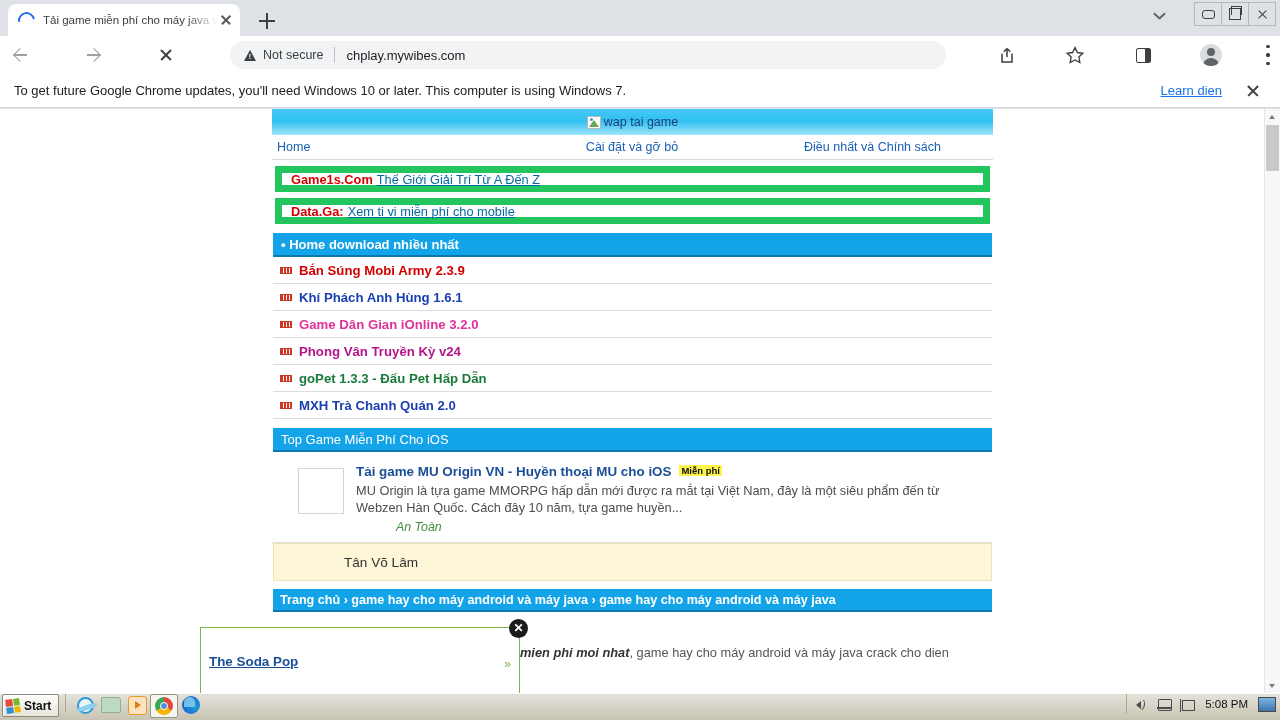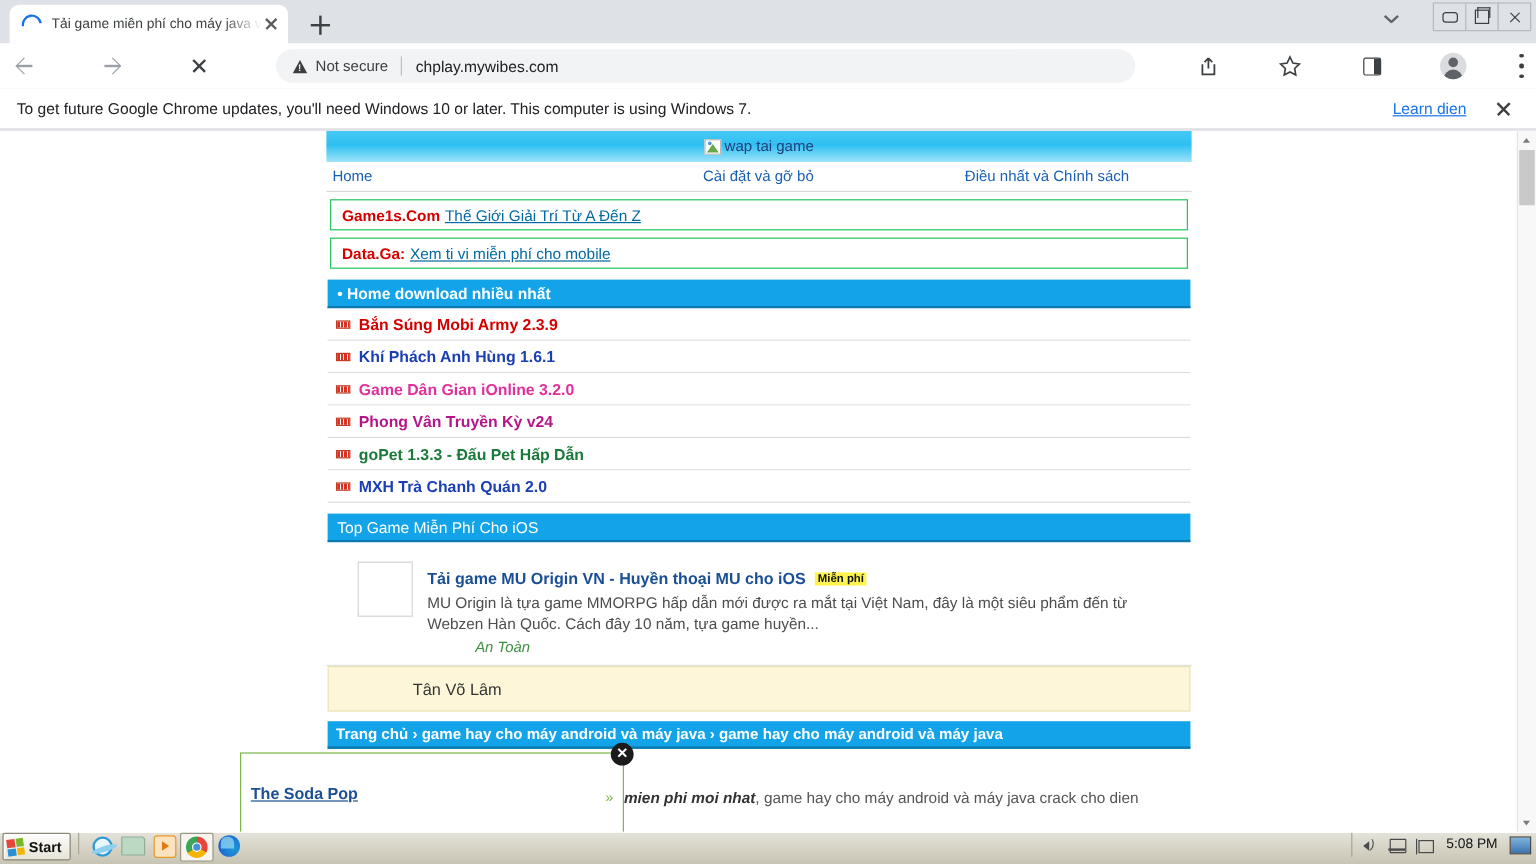--- a/index.html
+++ b/index.html
@@ -136,21 +136,21 @@
   .topnav{
     height:24px;display:flex;align-items:center;font-size:12.5px;color:#1a5fb4;
     border-bottom:1px solid #d8d8d8;background:#fff;
   }
   .topnav span{white-space:nowrap;}
   .nav-home{width:240px;padding-left:5px;box-sizing:border-box;}
   .nav-mid{width:240px;text-align:center;}
   .nav-right{flex:1;text-align:center;}
 
   .infoline{
-    margin:6px 3px 0 3px;border:1px solid #22c55e;background:#fff;height:26px;
+    margin:6px 3px 0 3px;border:7px solid #22c55e;background:#fff;height:26px;
     display:flex;align-items:center;padding-left:9px;font-size:12.8px;box-sizing:border-box;
   }
   .infoline b{color:#d40000;font-weight:bold;margin-right:4px;}
   .infoline span{color:#0369a1;text-decoration:underline;}
 
   .sechead{
     margin:9px 1px 0 1px;height:24px;background:#12a3e8;color:#fff;
     display:flex;align-items:center;padding-left:8px;font-size:13px;font-weight:bold;
     box-sizing:border-box;border-bottom:2px solid #0b78ae;
   }
@@ -163,21 +163,21 @@
   }
   .gicon{
     width:12px;height:7px;flex:0 0 auto;margin-right:7px;
     background:repeating-linear-gradient(to right,#d93025 0 2px,#ffffff 2px 3px);
     border:1px solid #c23b22;box-sizing:border-box;
   }
   .gname{font-size:13.2px;font-weight:bold;white-space:nowrap;}
 
   .article{display:flex;padding:10px 6px 8px 6px;border-bottom:1px solid #e2e2e2;background:#fff;}
   .thumb{width:44px;height:44px;border:1px solid #d4d4d4;background:#fff;flex:0 0 auto;margin:6px 12px 0 20px;}
-  .artbody{flex:1 1 auto;margin-top:12px;}
+  .artbody{flex:1 1 auto;}
   .arttitle{font-size:13.4px;font-weight:bold;color:#1a4f96;display:inline;}
   .badge{
     display:inline-block;background:#fff34d;color:#111;font-size:9.5px;font-weight:bold;
     padding:0 2px;margin-left:8px;vertical-align:2px;
   }
   .artdesc{font-size:12.8px;color:#4d4d4d;line-height:17px;margin-top:2px;max-width:616px;}
   .artsafe{font-size:12.4px;font-style:italic;color:#3f8f3f;margin:4px 0 0 40px;}
 
   .yellowbox{
     margin:0 1px;background:#fdf6d8;border:1px solid #ece3b4;height:38px;

